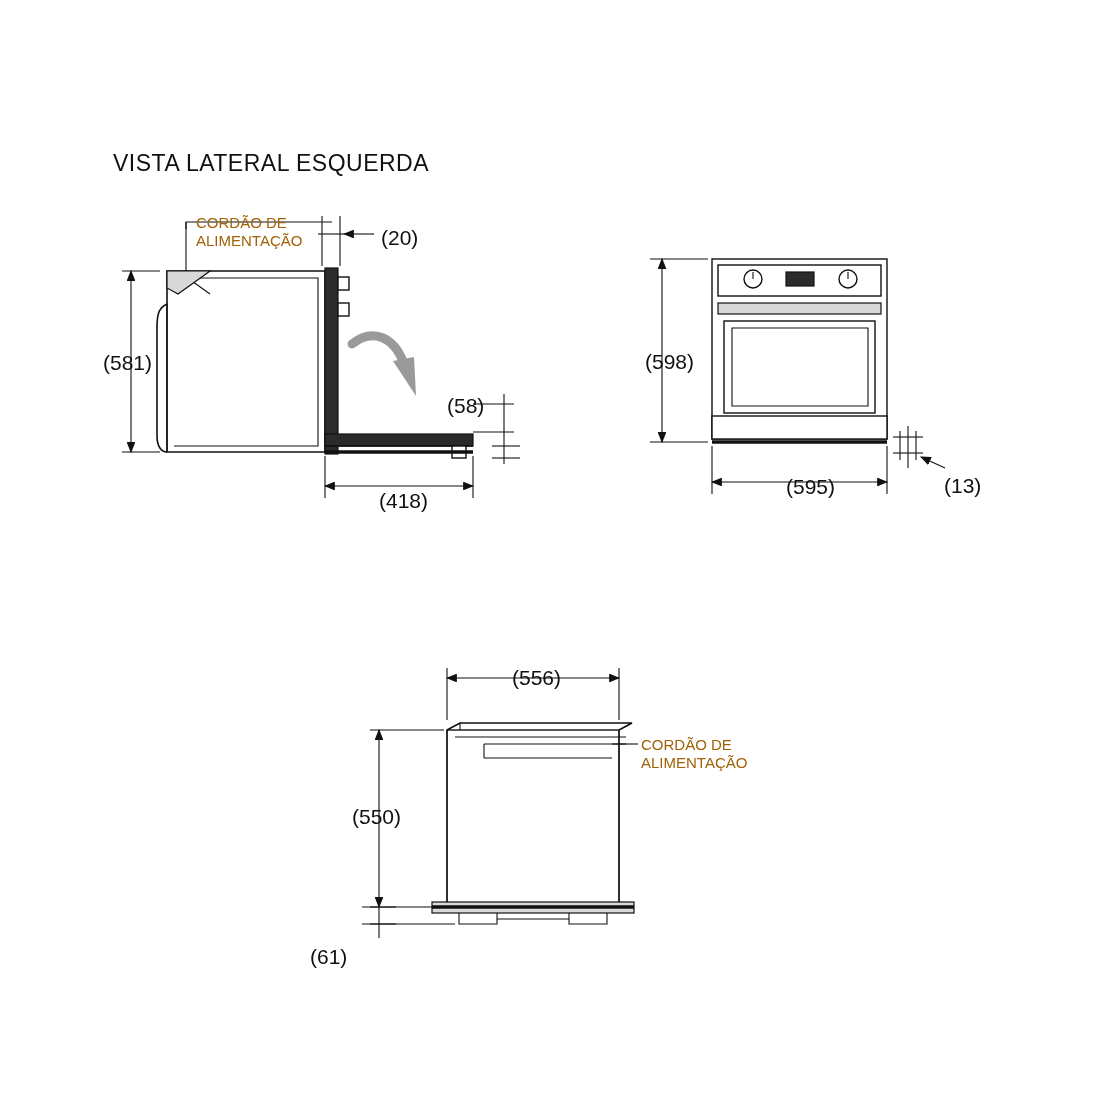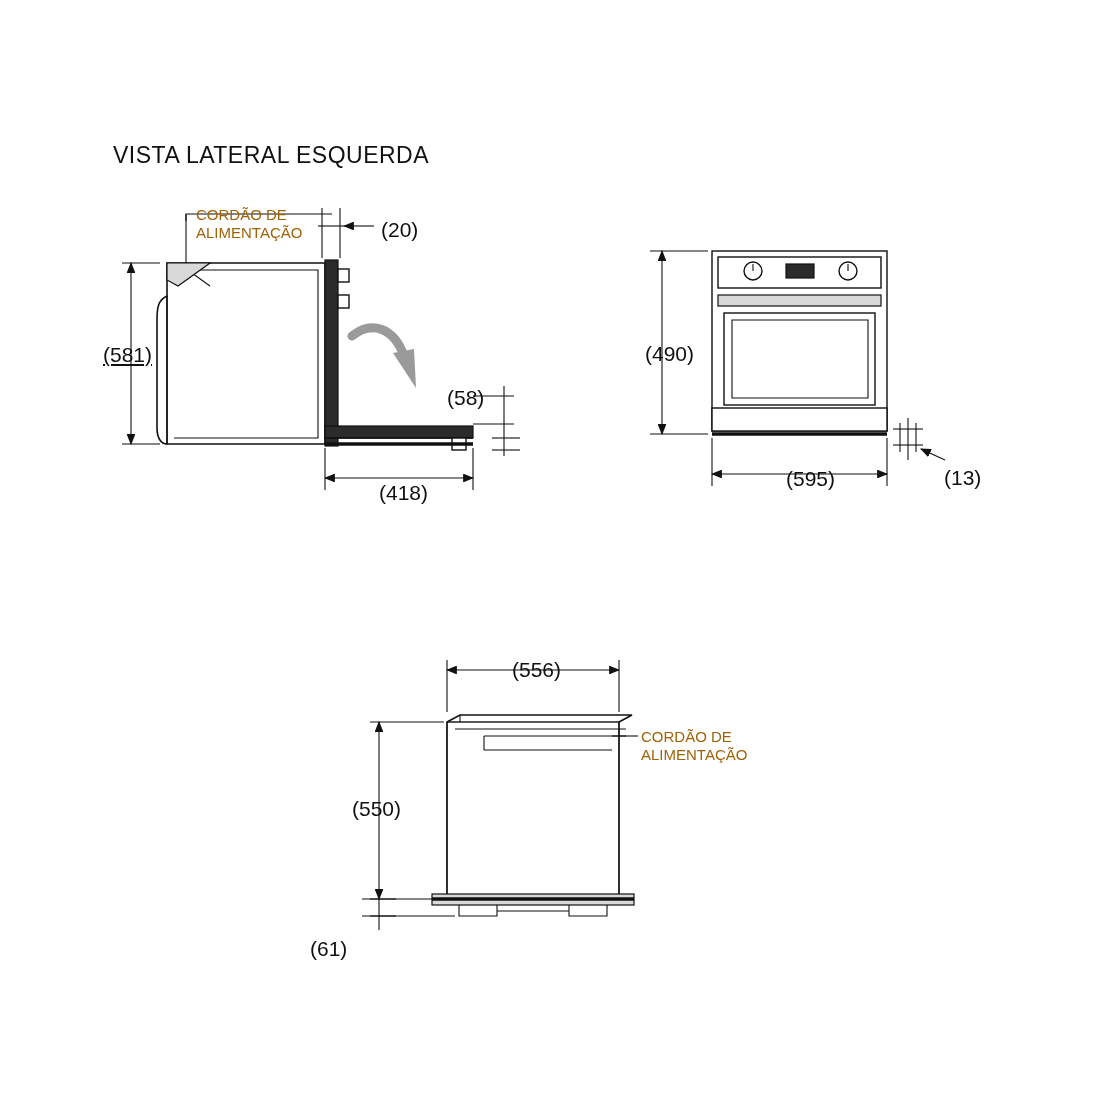--- a/index.html
+++ b/index.html
@@ -10,21 +10,21 @@
   body {
     width: 1100px;
     height: 1100px;
     font-family: "Liberation Sans", sans-serif;
     color: #1a1a1a;
     position: relative;
     overflow: hidden;
   }
   .stage {
     position: absolute;
-    left: 0; top: 8px;
+    left: 0; top: 16px;
     width: 1100px;
     height: 984px;
   }
   .view-title {
     position: absolute;
     font-size: 23px;
     letter-spacing: 0.5px;
     white-space: nowrap;
     color: #111;
   }
@@ -199,26 +199,26 @@
       <path class="ln-thin" d="M362,891 L396,891"></path>
       <path class="ln-thin" d="M362,908 L396,908"></path>
     </g>
   </svg>
 
   <div class="note-label" style="left:196px; top:198px;">
     <div>CORDÃO DE</div>
     <div>ALIMENTAÇÃO</div>
   </div>
 
-  <div class="dim-label" style="left:103px; top:335px;text-decoration:underline;">(581)</div>
+  <div class="dim-label" style="left:103px; top:335px;">(581)</div>
   <div class="dim-label" style="left:381px; top:210px;">(20)</div>
   <div class="dim-label" style="left:447px; top:378px;">(58)</div>
   <div class="dim-label" style="left:379px; top:473px;">(418)</div>
 
-  <div class="dim-label" style="left:645px; top:334px;">(490)</div>
+  <div class="dim-label" style="left:645px; top:334px;">(598)</div>
   <div class="dim-label" style="left:786px; top:459px;">(595)</div>
   <div class="dim-label" style="left:944px; top:458px;">(13)</div>
 
   <div class="dim-label" style="left:512px; top:650px;">(556)</div>
   <div class="dim-label" style="left:352px; top:789px;">(550)</div>
   <div class="dim-label" style="left:310px; top:929px;">(61)</div>
 
   <div class="note-label" style="left:641px; top:720px;">
     <div>CORDÃO DE</div>
     <div>ALIMENTAÇÃO</div>

